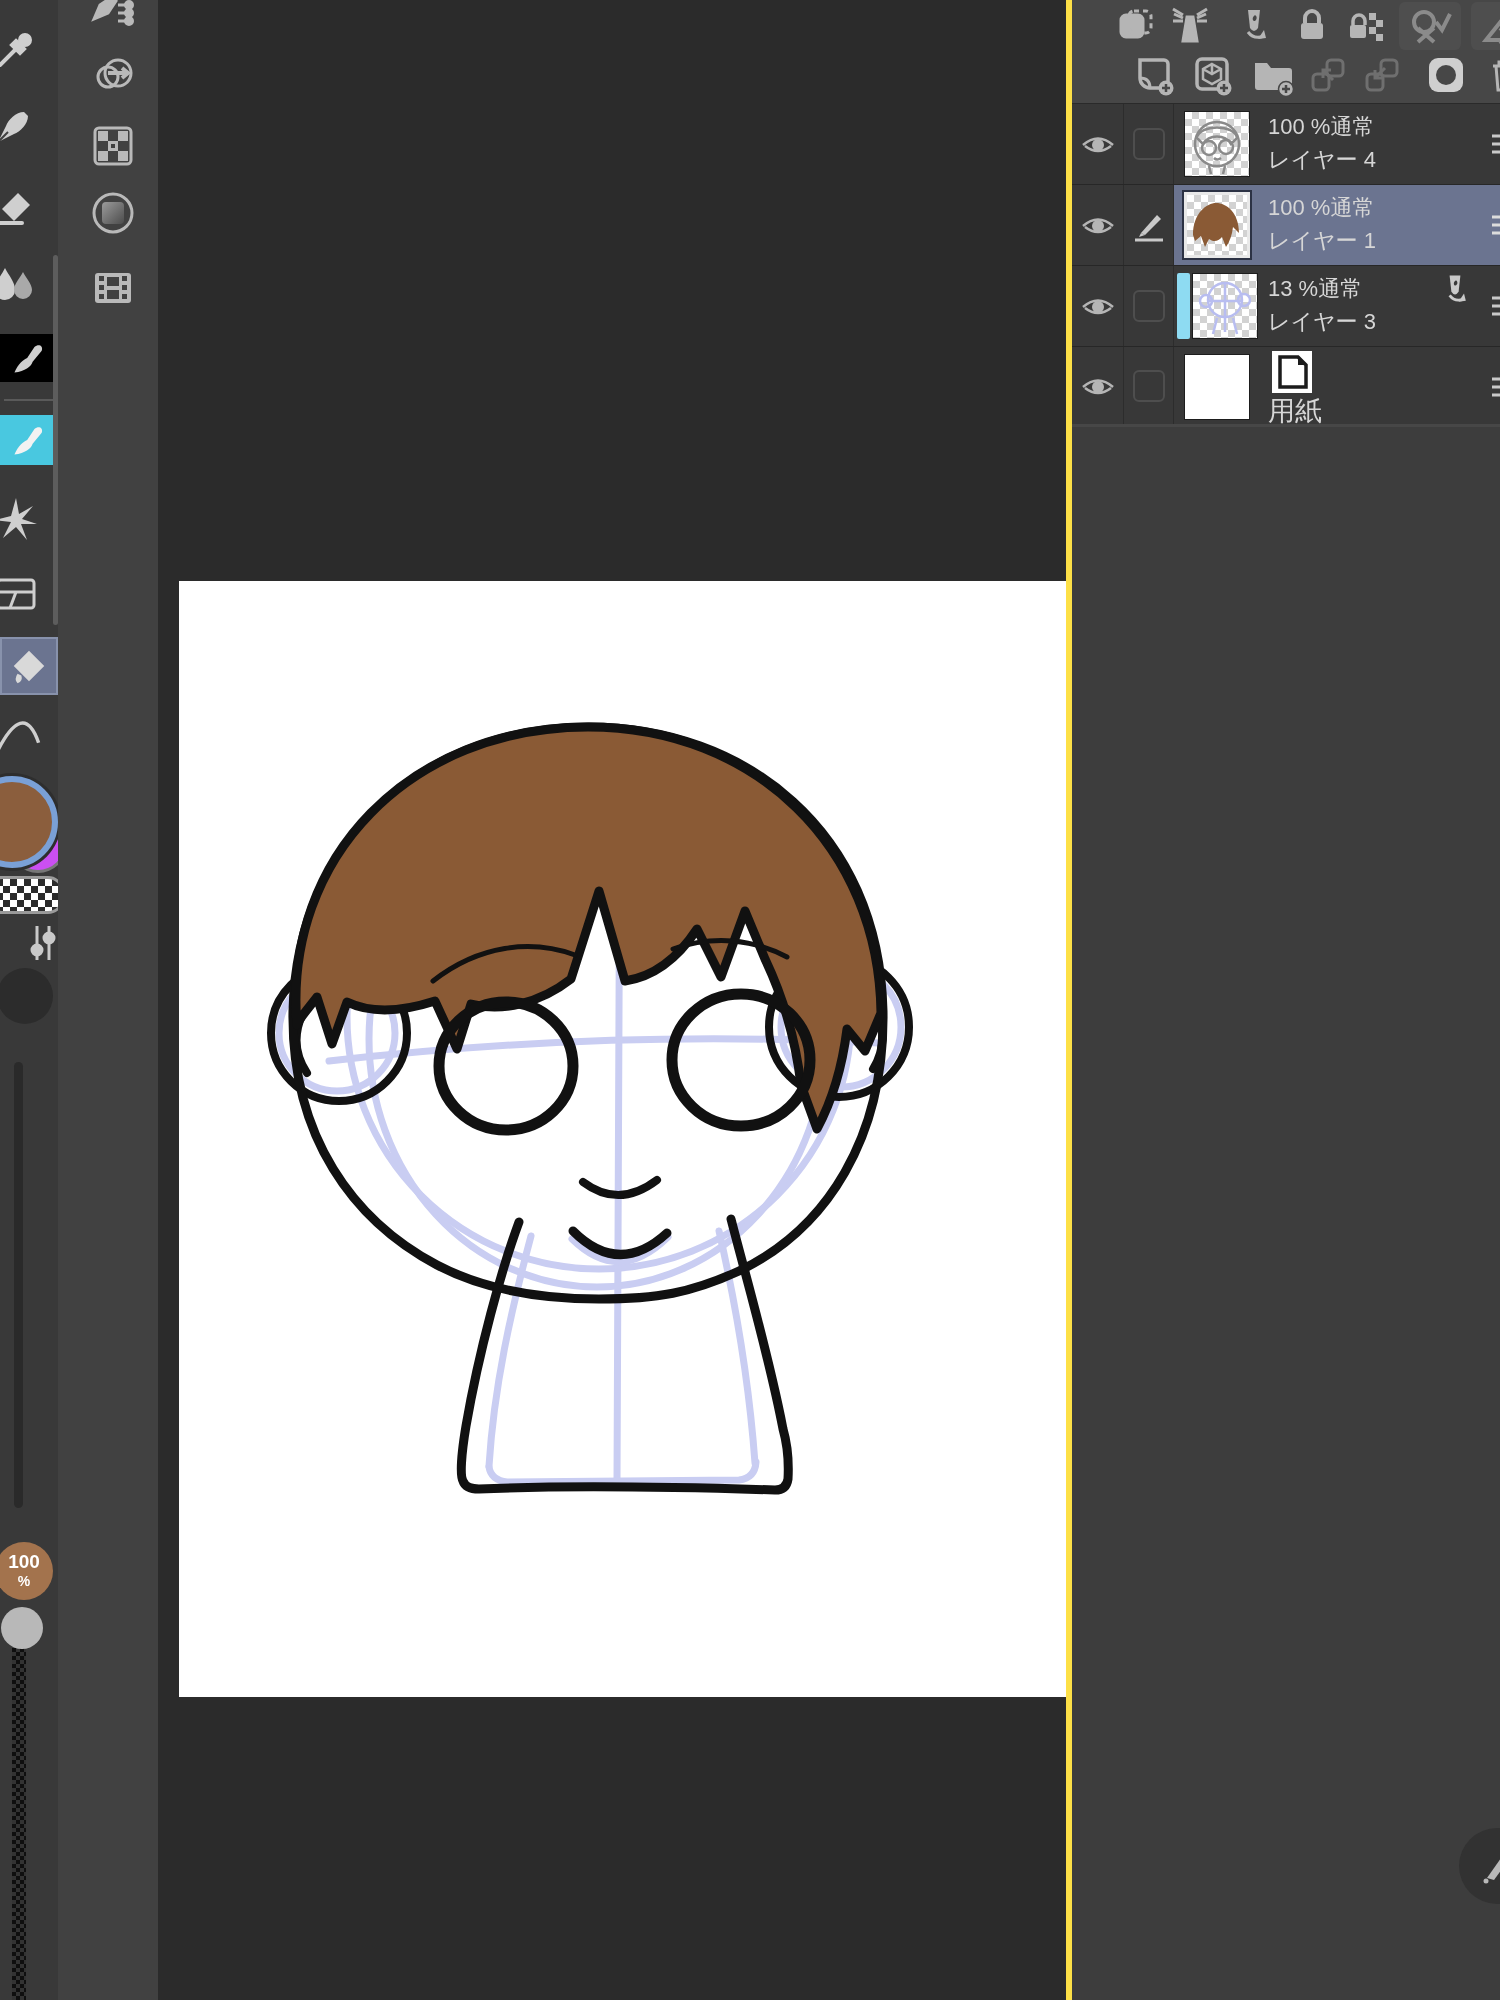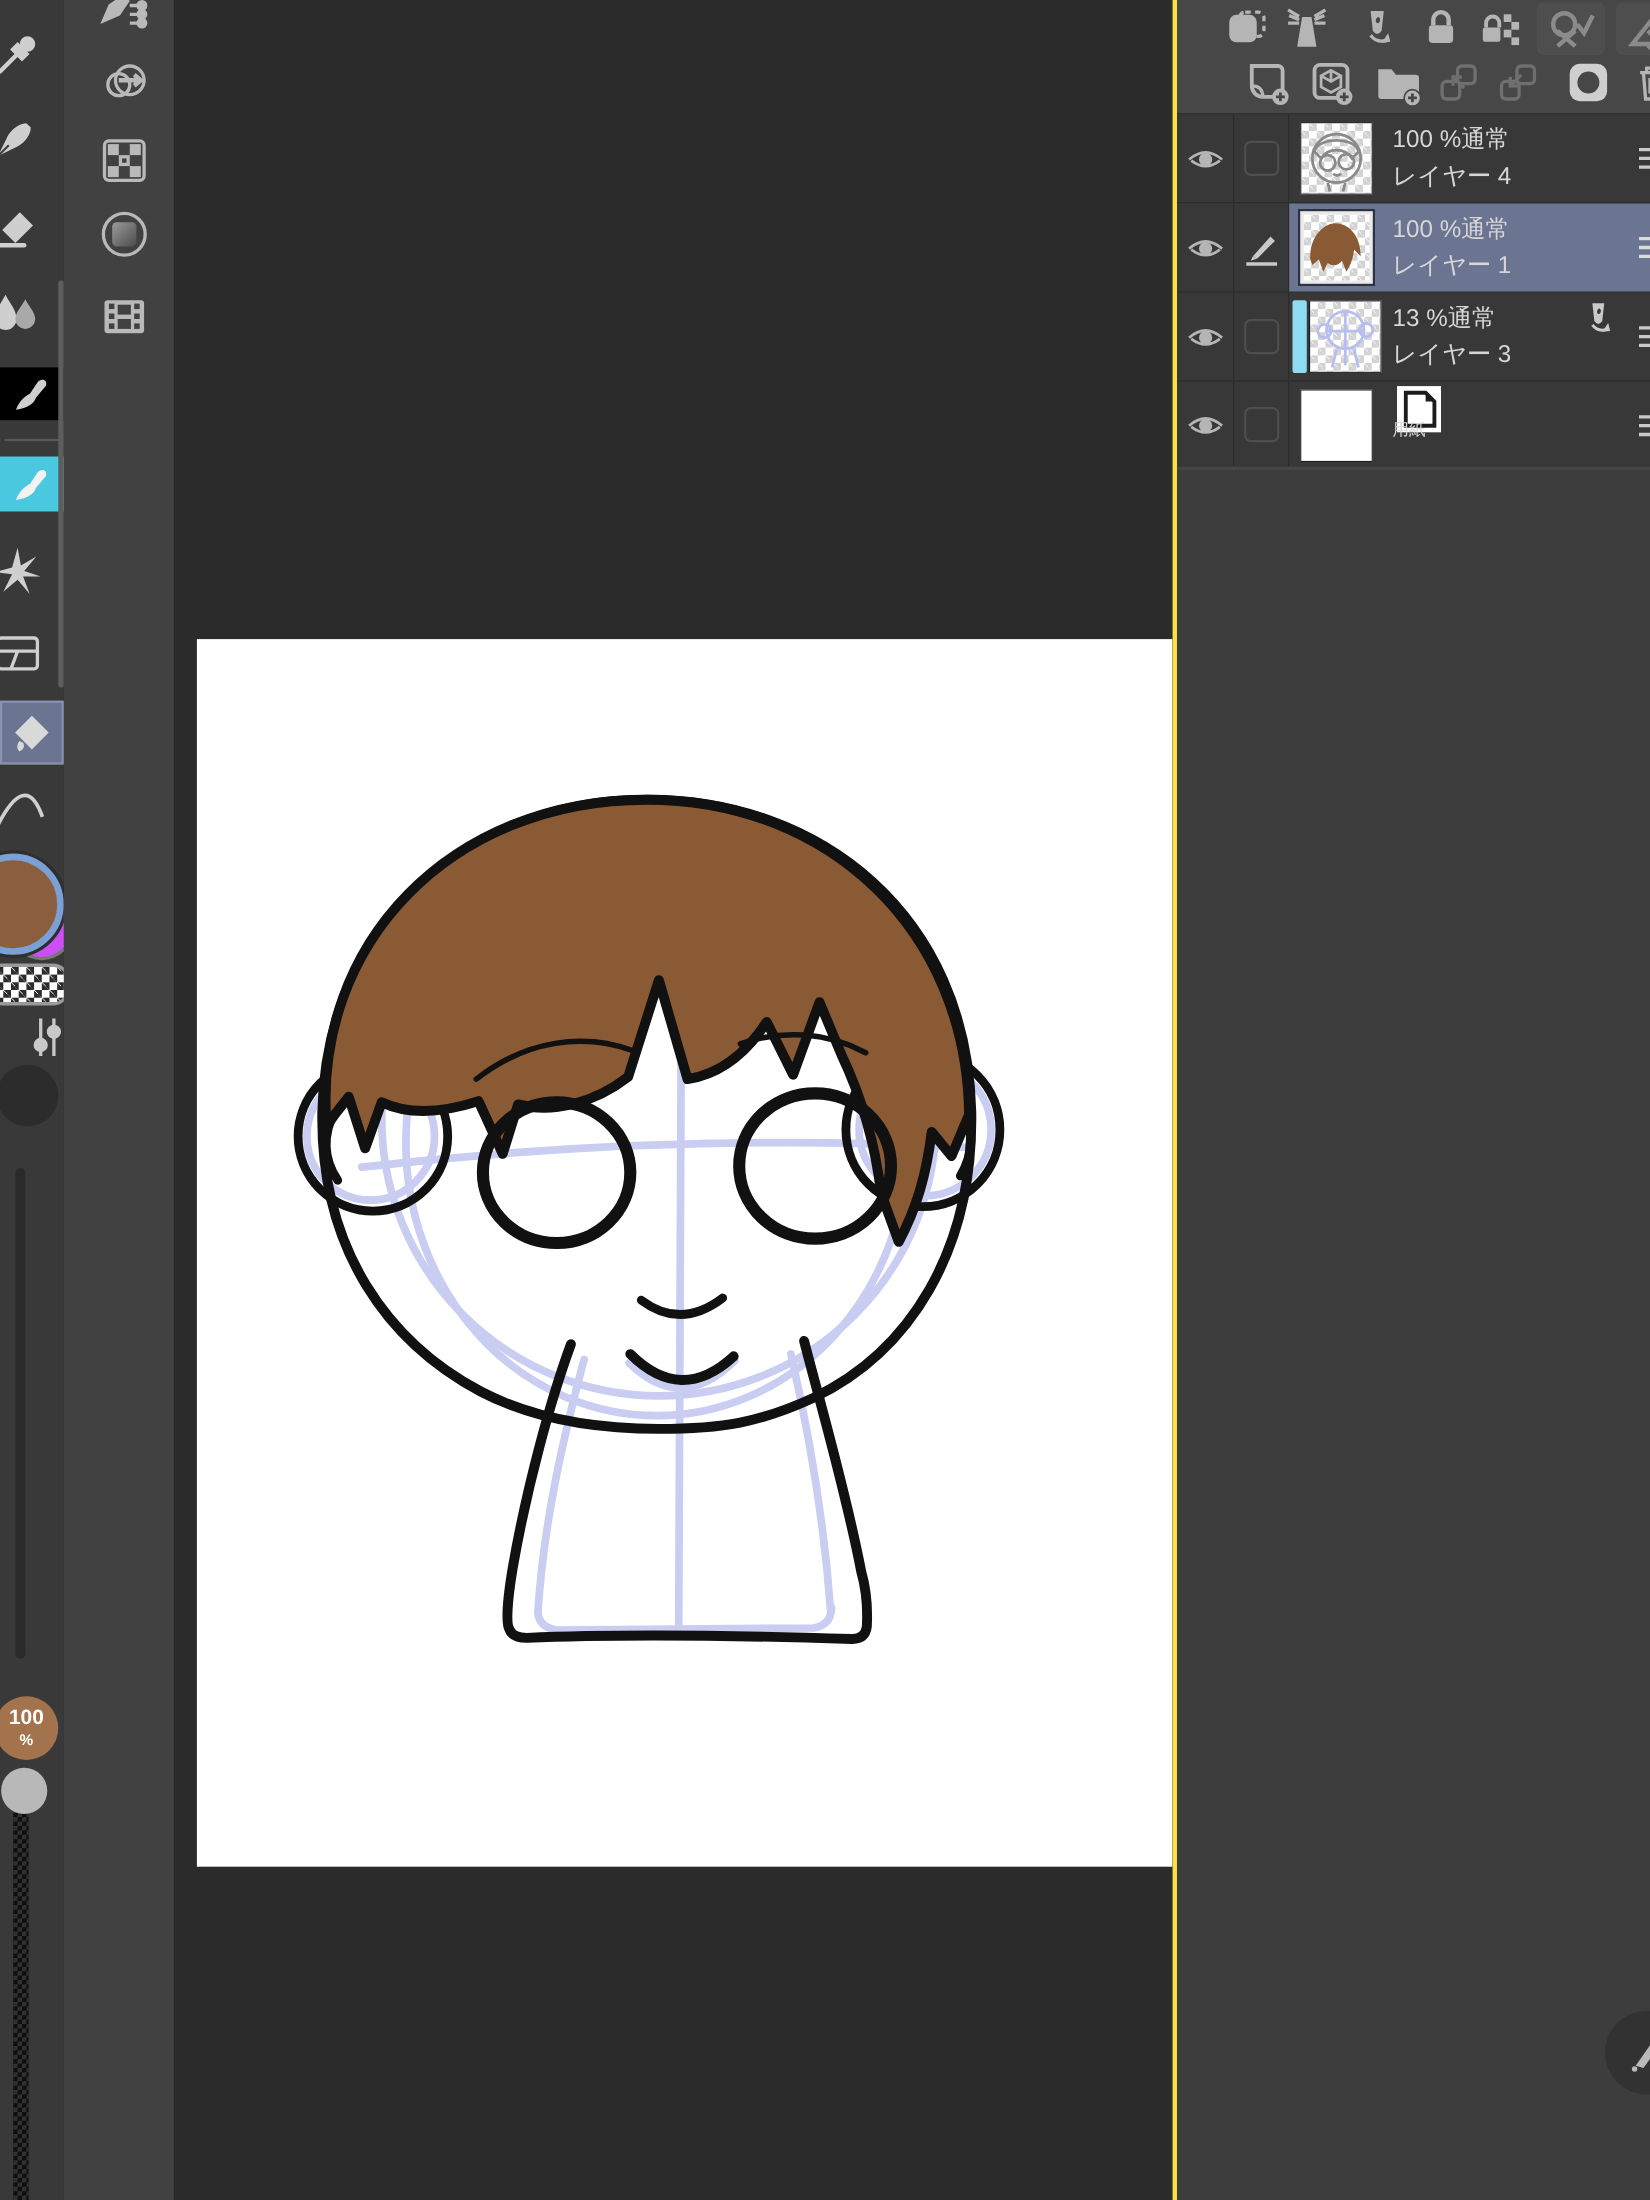--- a/index.html
+++ b/index.html
@@ -18,21 +18,21 @@
     background-size:14px 14px;background-position:0 0,7px 7px;}
   .thumb-checker{background-color:#fff;
     background-image:linear-gradient(45deg,#d2d2d2 25%,transparent 25%,transparent 75%,#d2d2d2 75%),
                      linear-gradient(45deg,#d2d2d2 25%,transparent 25%,transparent 75%,#d2d2d2 75%);
     background-size:14px 14px;background-position:0 0,7px 7px;}
   
   #canvas-area{left:158px;top:0;width:908px;height:2000px;background:#2b2b2b;z-index:1;}
   #canvas{left:21px;top:581px;width:887px;height:1116px;background:#ffffff;}
   
   #layers-panel{left:1066px;top:0;width:434px;height:2000px;background:#3d3d3d;overflow:hidden;z-index:6;
-                border-left:4px solid #fde047;box-sizing:border-box;}
+                border-left:6px solid #fde047;box-sizing:border-box;}
   #panel-header{position:absolute;left:0;top:0;width:434px;height:103px;background:#474747;border-bottom:1px solid #2a2a2a;}
   .hicon{position:absolute;width:44px;height:44px;display:flex;align-items:center;justify-content:center;}
   .htile{position:absolute;width:62px;height:48px;background:#4e4e4e;border-radius:6px;display:flex;align-items:center;justify-content:center;}
   .layer-row{position:absolute;left:0;width:434px;height:80px;background:#383838;border-bottom:1px solid #272727;}
   .eye-cell{position:absolute;left:0;top:0;width:51px;height:80px;display:flex;align-items:center;justify-content:center;border-right:1px solid #2c2c2c;}
   .chk-cell{position:absolute;left:52px;top:0;width:49px;height:80px;display:flex;align-items:center;justify-content:center;border-right:1px solid #2c2c2c;}
   .row-content{position:absolute;left:102px;top:0;width:332px;height:80px;}
   .row-content.selected{background:#6b7490;}
   .checkbox{width:28px;height:28px;border:2px solid #4e4e4e;border-radius:6px;background:transparent;}
   .thumb{position:absolute;left:10px;top:7px;width:66px;height:66px;border:1px solid #1d1d1d;box-sizing:border-box;}
@@ -495,21 +495,21 @@
       </div>
     <div class="row-content" style="height:77px">
       <div class="thumb" style="background:#fff"></div>
       <div class="abs" style="left:96px;top:2px">
         <svg width="44" height="46" viewBox="0 0 44 46">
             <rect x="2" y="2" width="40" height="42" fill="#fff"></rect>
             <path d="M10 8 h18 l8 8 v22 h-26 Z" fill="none" stroke="#1c1c1c" stroke-width="3.5"></path>
             <path d="M28 8 L28 16 L36 16 Z" fill="#1c1c1c"></path>
           </svg>
       </div>
-      <div class="lab2" style="top:34px;font-size:15px;">用紙</div>
+      <div class="lab2" style="top:46px;font-size:27px;">用紙</div>
       <div class="burger">
         <svg width="26" height="24" viewBox="0 0 26 24" stroke="#c9c9c9" stroke-width="3">
             <path d="M0 4 H26 M0 12 H26 M0 20 H26"></path>
           </svg>
       </div>
     </div>
   </div>
   <div class="abs" style="left:0;top:424px;width:434px;height:3px;background:#474747;"></div>
 </div>
 

